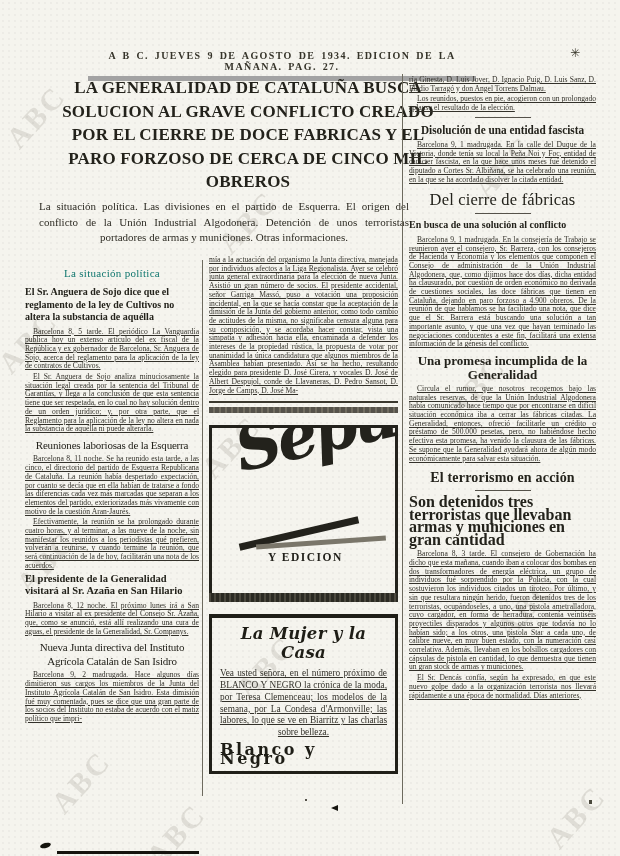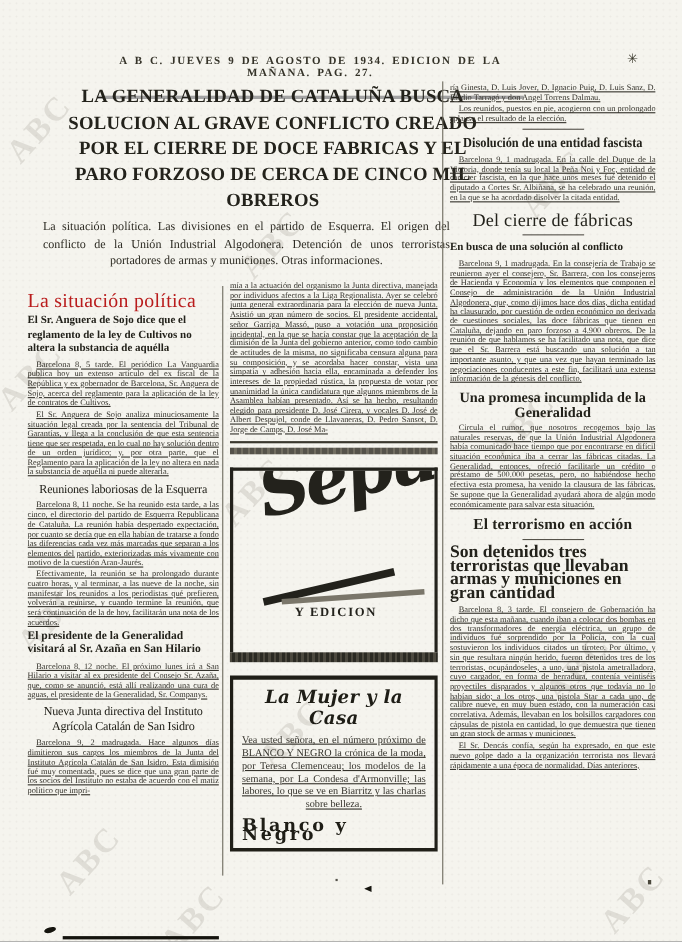--- a/index.html
+++ b/index.html
@@ -15,41 +15,41 @@
     background-size:6px 6px;
   }
   .wm {
     position:absolute; font-family:"Liberation Serif", serif; font-weight:bold;
     font-size:30px; letter-spacing:3px; color:rgba(100,95,82,0.15);
     transform:rotate(-48deg); pointer-events:none; white-space:nowrap;
   }
   .masthead {
     position:absolute; top:50px; left:88px; width:388px; text-align:center;
     font-weight:bold; font-size:10px; letter-spacing:1.4px; word-spacing:2px;
-    color:#353329; border-bottom:3px solid #a3a3a3; padding-bottom:15px;
+    color:#353329; border-bottom:5px solid #a3a3a3; padding-bottom:4px;
   }
   .ornament { position:absolute; top:46px; left:570px; font-size:12px; color:#3a382c; font-family:"DejaVu Sans", sans-serif; }
   .headline {
     position:absolute; top:76px; left:25px; width:374px; text-align:center;
     font-weight:bold; font-size:17px; line-height:23.5px; letter-spacing:0.2px; color:#23221b;margin-left:36px;
   }
   .standfirst {
     position:absolute; top:199px; left:39px; width:370px;
     font-size:11px; line-height:15.5px; text-align:justify; text-align-last:center; color:#2e2c24;
   }
   .vrule { position:absolute; width:1px; background:#6d6a5e; }
   .vrule1 { left:202px; top:260px; height:536px; }
   .vrule2 { left:402px; top:74px; height:730px; }
   .col { position:absolute; overflow:hidden; font-size:7.6px; line-height:8.7px; text-align:justify; color:#33312a; }
   .col p { margin:0 0 2px; text-indent:8px;text-decoration:underline; }
   .col p.noindent { text-indent:0; }
   #col-left  { top:263px; left:25px;  width:174px; height:540px; }
   #col-mid   { top:256px; left:209px; width:189px; height:552px; }
   #col-right { top:76px;  left:409px; width:187px; height:730px; }
-  .h-lg  { font-size:18px;  line-height:16px; text-align:left; font-weight:normal; letter-spacing:0.3px; margin:2px 0 5px; color:#b91c1c; }
+  .h-lg  { font-size:11px;  line-height:16px; text-align:center; font-weight:normal; letter-spacing:0.3px; margin:2px 0 5px; color:#0f766e; }
   .h-md  { font-size:11px;  line-height:13.5px; text-align:center; font-weight:normal; letter-spacing:-0.2px; margin:5px 0 3px; color:#23221b; }
   .h-bold{ font-size:10px;  line-height:12.5px; text-align:left; font-weight:bold; margin:1px 0 4px; color:#23221b; }
   .h-boldmd { font-size:13px; line-height:14px; text-align:center; font-weight:bold; margin:5px 0 3px; color:#23221b; }
   .h-nowrap { font-size:12.5px; line-height:15px; text-align:center; font-weight:bold; white-space:nowrap; transform:scaleX(0.9); transform-origin:center; margin:4px 0 3px; color:#23221b; }
   .h-display { font-size:16.5px; line-height:19px; text-align:center; font-weight:normal; letter-spacing:0.2px; margin:6px 0 1px; color:#23221b; }
   .h-display2 { font-size:14px; line-height:17px; text-align:center; font-weight:bold; letter-spacing:0.2px; margin:6px 0 1px; color:#23221b; }
   .shortrule { width:56px; height:1px; background:#55524a; margin:4px auto 5px; }
   .dr-thin  { height:2px; background:#3a382e; margin:6px 0 4px; }
   .dr-thick { height:6px; margin:0 0 12px; background:repeating-linear-gradient(90deg,#55524a 0 4px,#716d61 4px 6px); }
   .sepu { position:relative; border:3px solid #23221c; border-bottom:none; height:168px; overflow:hidden; }

